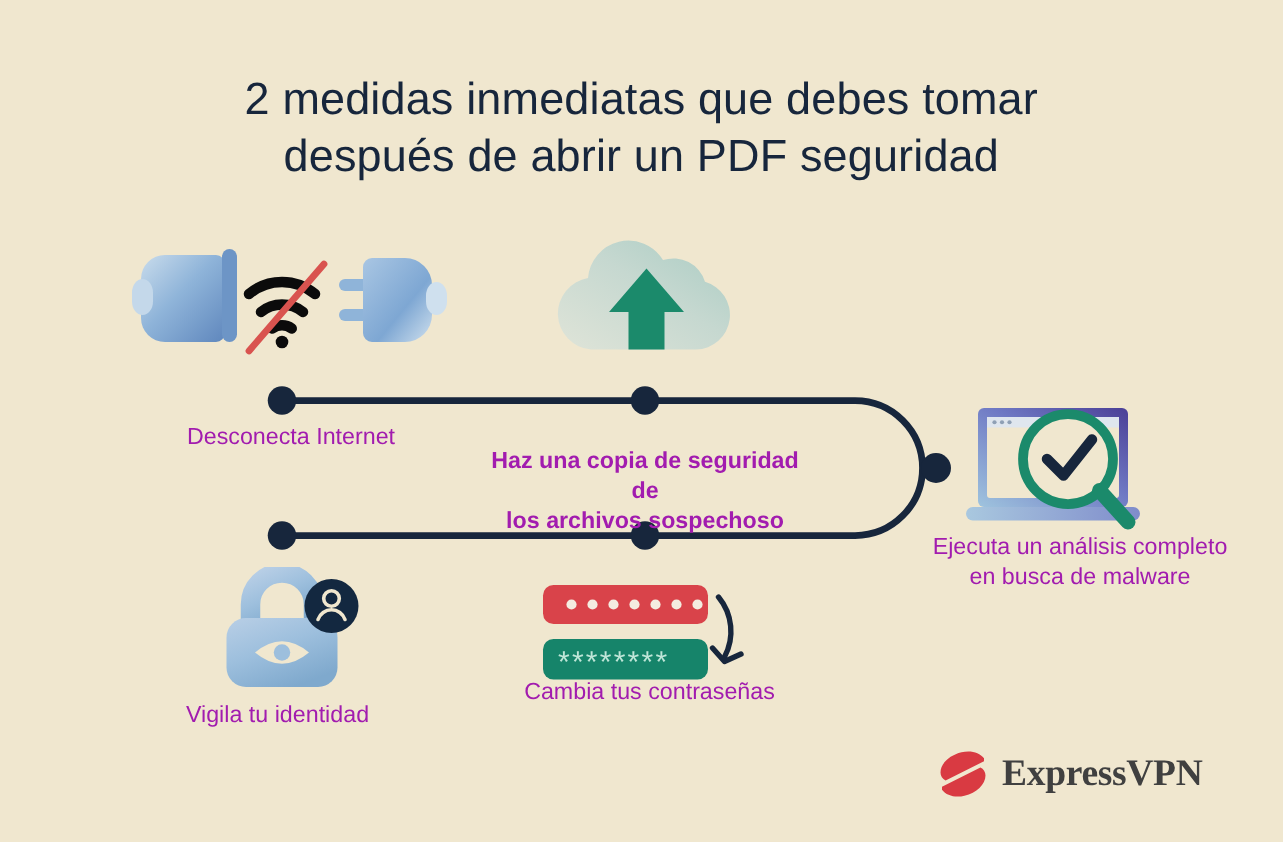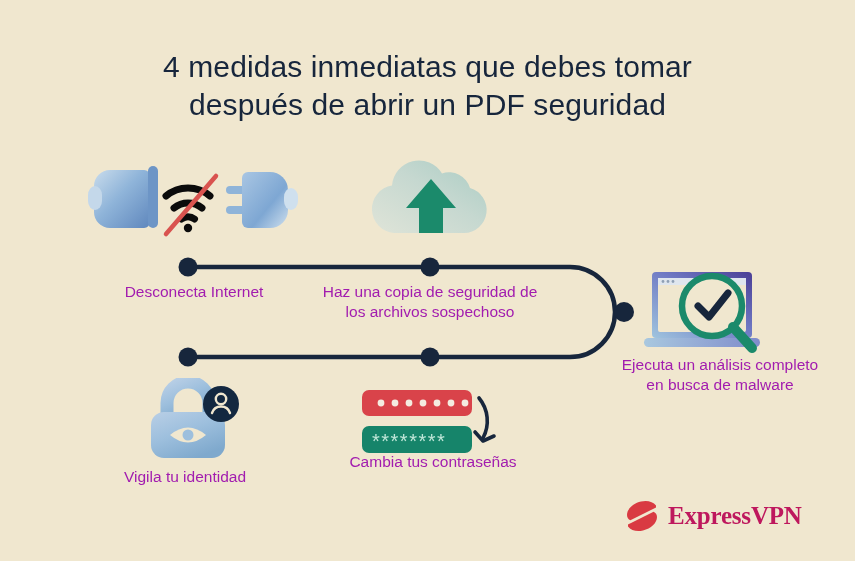--- a/index.html
+++ b/index.html
@@ -49,21 +49,21 @@
   
   .label {
     position: absolute;
     text-align: center;
     font-size: 15.5px;
     line-height: 20px;
     color: #a21caf;
     font-weight: 400;
   }
   .label-disconnect { left: 84px;  top: 282px; width: 220px; }
-  .label-backup     { left: 320px; top: 282px; width: 220px; }
+  .label-backup     { left: 320px; top: 298px; width: 220px; font-weight: bold; }
   .label-scan       { left: 595px; top: 355px; width: 250px; }
   .label-identity   { left: 95px;  top: 467px; width: 180px; }
   .label-passwords  { left: 338px; top: 452px; width: 190px; }
 
   
   .icon {
     position: absolute;
   }
   .icon-unplug   { left: 88px;  top: 160px; width: 210px; height: 78px; }
   .icon-cloud    { left: 360px; top: 155px; width: 142px; height: 82px; }
@@ -79,32 +79,32 @@
     height: 38px;
     display: flex;
     align-items: center;
     gap: 9px;
   }
   .brand-mark { width: 34px; height: 32px; flex: none; }
   .brand-text {
     font-family: "Liberation Serif", serif;
     font-size: 25px;
     font-weight: 700;
-    color: #be185d;
+    color: #404040;
     letter-spacing: -0.2px;
     white-space: nowrap;
   }
 </style>
 </head>
 <body>
 
 <div class="canvas">
 
   <div class="title">
-    <span class="title-line">4 medidas inmediatas que debes tomar</span>
+    <span class="title-line">2 medidas inmediatas que debes tomar</span>
     <span class="title-line">después de abrir un PDF seguridad</span>
   </div>
 
   <svg class="timeline" viewBox="0 0 855 561">
 
     <path d="M188 267 H 570 A 45 45 0 0 1 570 357 H 188" fill="none" stroke="#17263c" stroke-width="4.5" stroke-linecap="round"></path>
 
     <circle cx="188" cy="267" r="9.5" fill="#17263c"></circle>
     <circle cx="430" cy="267" r="9.5" fill="#17263c"></circle>
     <circle cx="624" cy="312" r="10" fill="#17263c"></circle>

